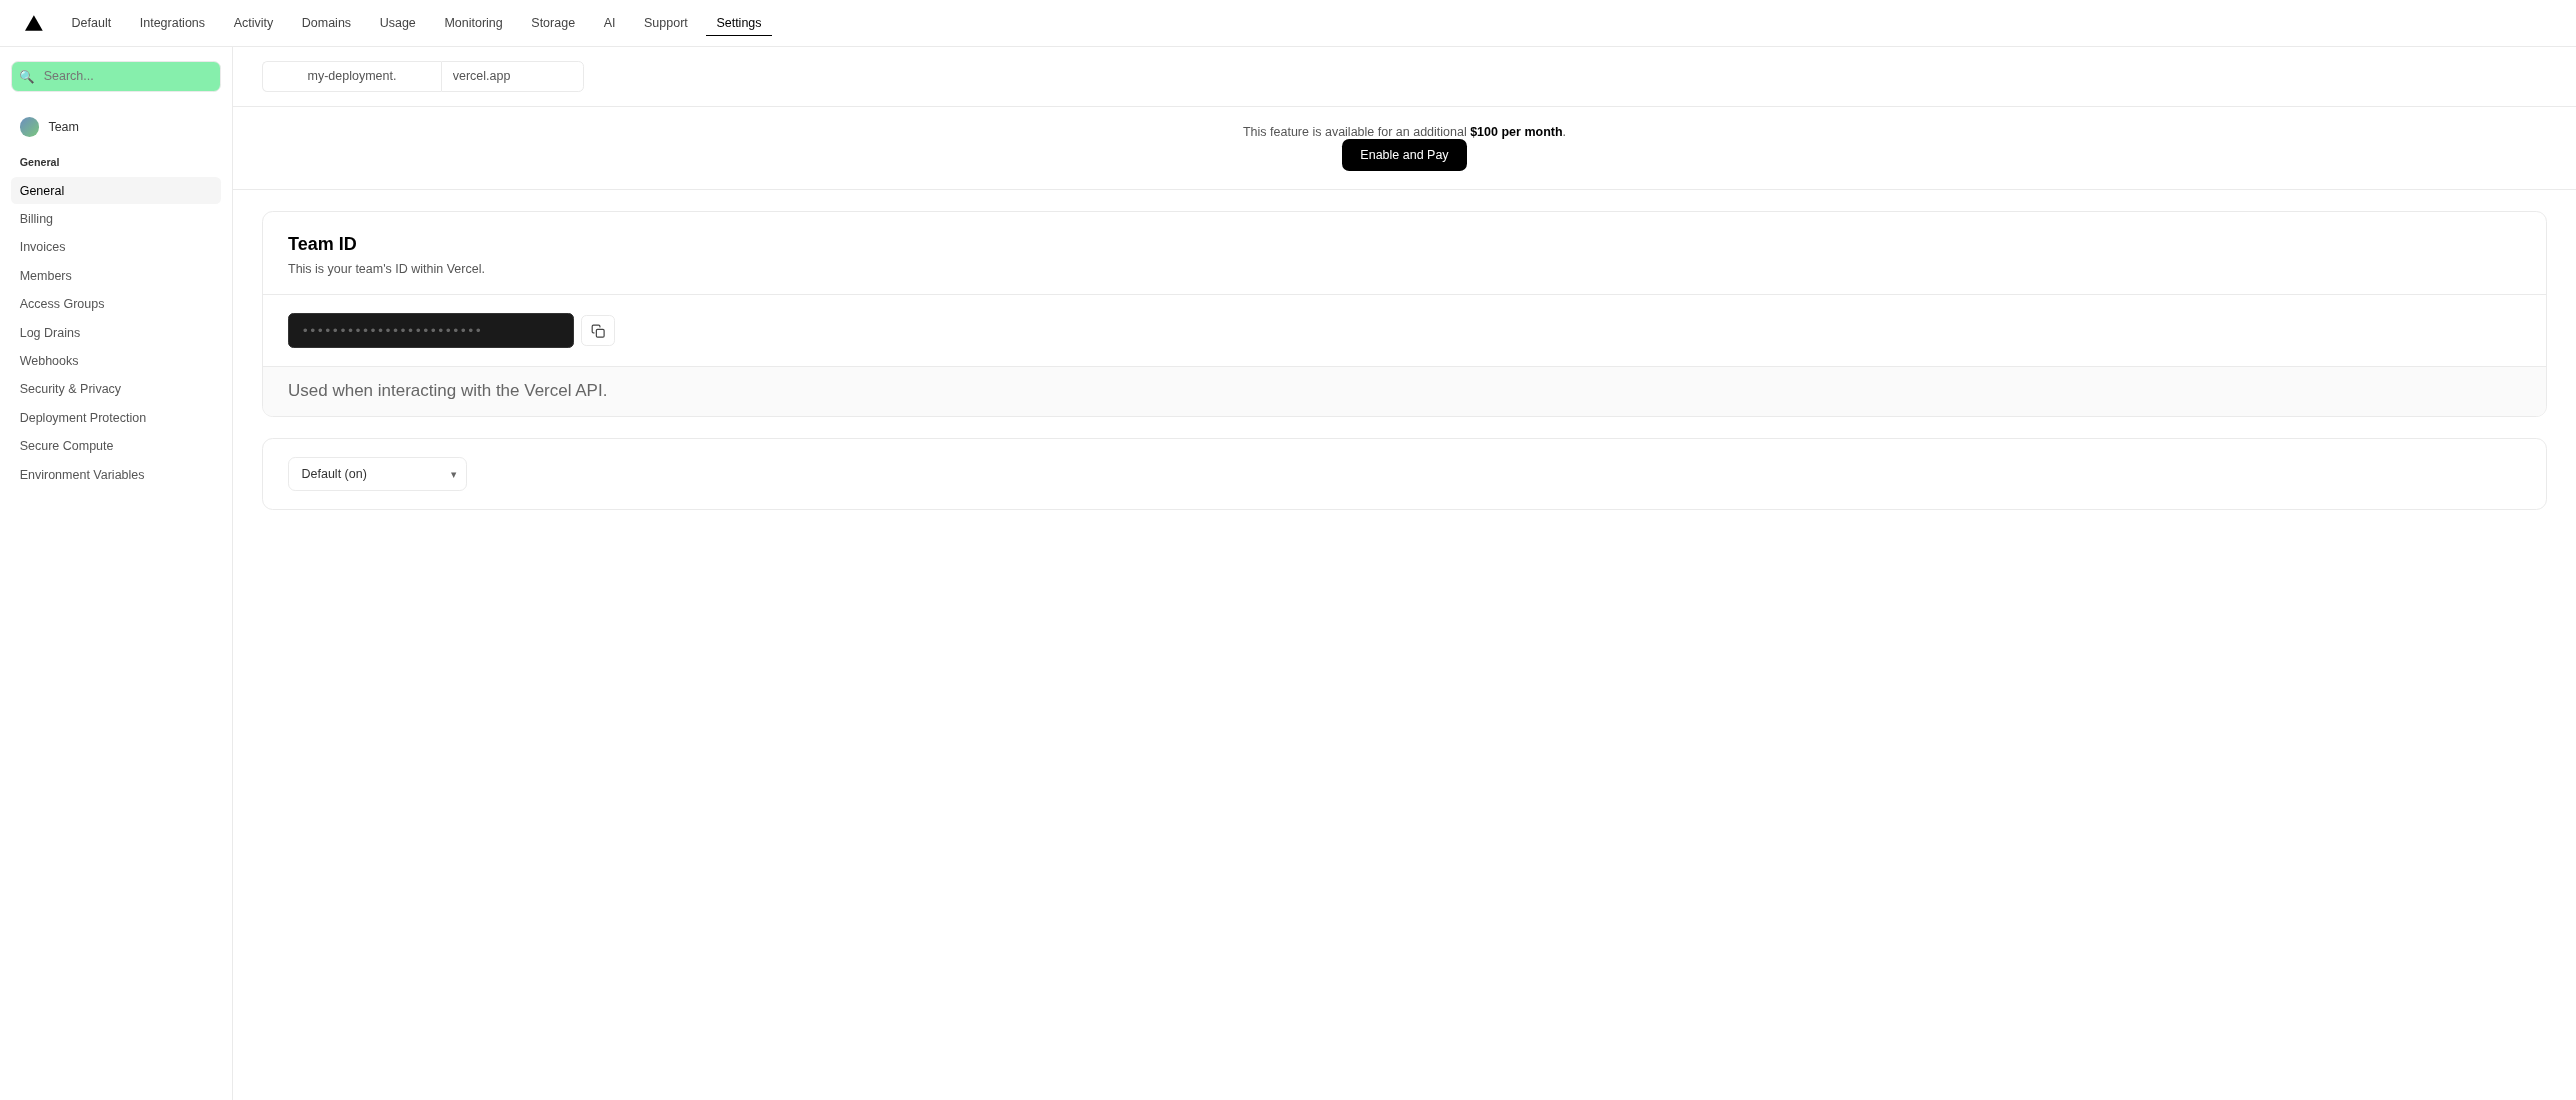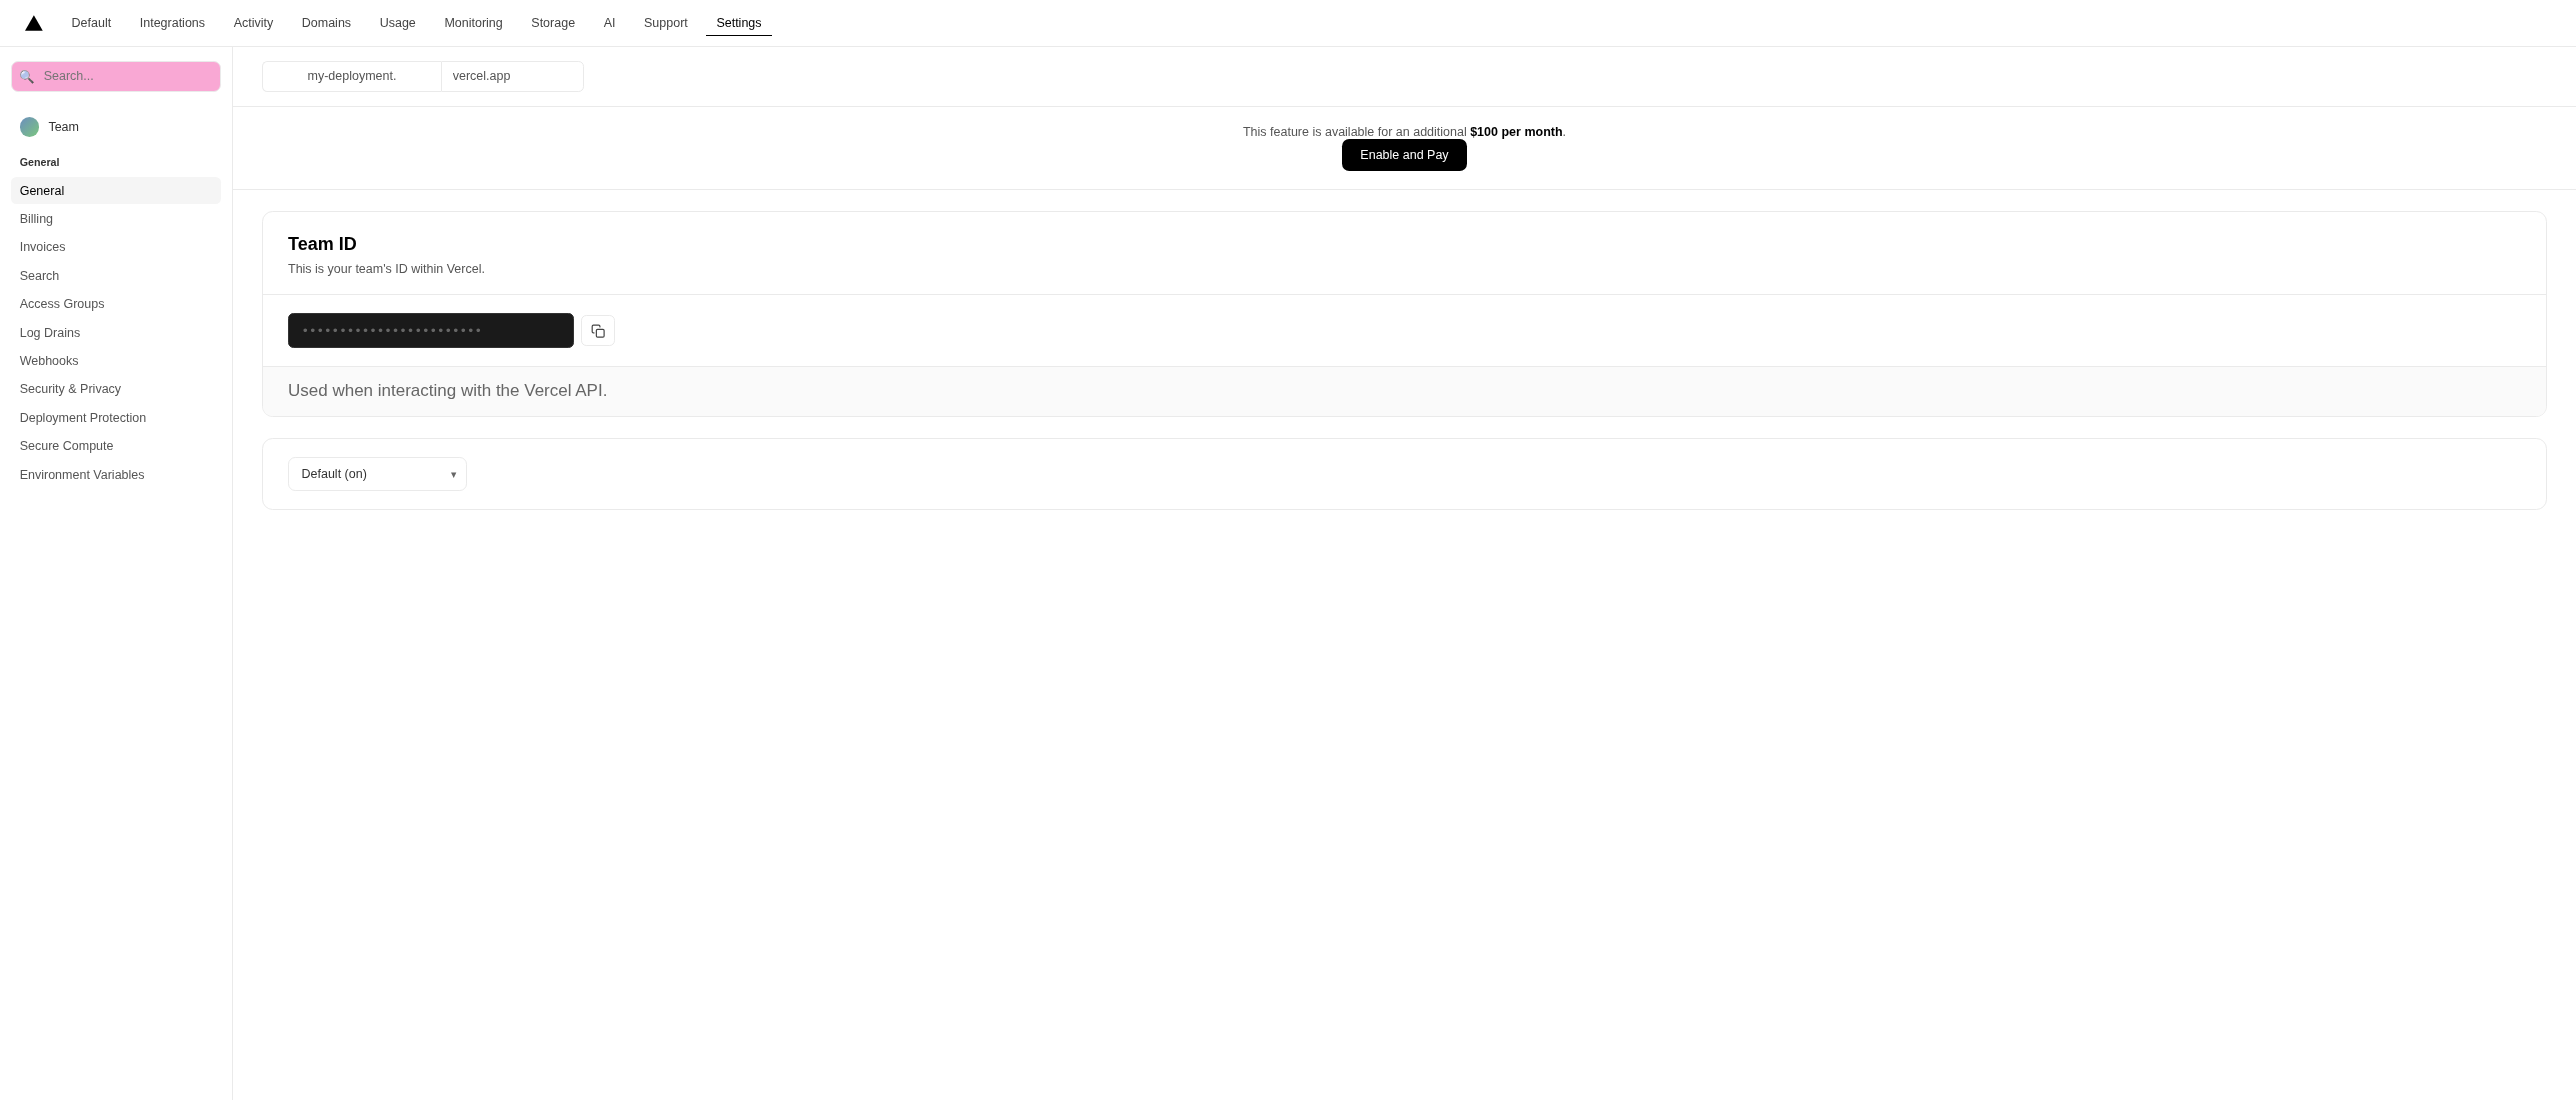--- a/index.html
+++ b/index.html
@@ -61,21 +61,21 @@
       position: relative;
       margin-bottom: 18px;
     }
     .search-input {
       width: 100%;
       padding: 7.2px 10.7px 7.2px 32px;
       border: 0.9px solid #eaeaea;
       border-radius: 7.2px;
       font-size: 12.5px;
       color: #666;
-      background: #f9a8d4;
+      background: #86efac;
       outline: none;
     }
     .search-icon-wrap {
       position: absolute;
       left: 9px;
       top: 50%;
       transform: translateY(-50%);
       color: #999;
       font-size: 12.5px;
     }
@@ -275,21 +275,21 @@
     <div class="team-row">
       <div class="team-avatar"></div>
       <span class="team-label">Team</span>
     </div>
 
     <div class="sidebar-section-label">General</div>
 
     <div class="sidebar-item active">General</div>
     <div class="sidebar-item">Billing</div>
     <div class="sidebar-item">Invoices</div>
-    <div class="sidebar-item">Search</div>
+    <div class="sidebar-item">Members</div>
     <div class="sidebar-item">Access Groups</div>
     <div class="sidebar-item">Log Drains</div>
     <div class="sidebar-item">Webhooks</div>
     <div class="sidebar-item">Security &amp; Privacy</div>
     <div class="sidebar-item">Deployment Protection</div>
     <div class="sidebar-item">Secure Compute</div>
     <div class="sidebar-item">Environment Variables</div>
   </aside>
 
   <main class="main">

